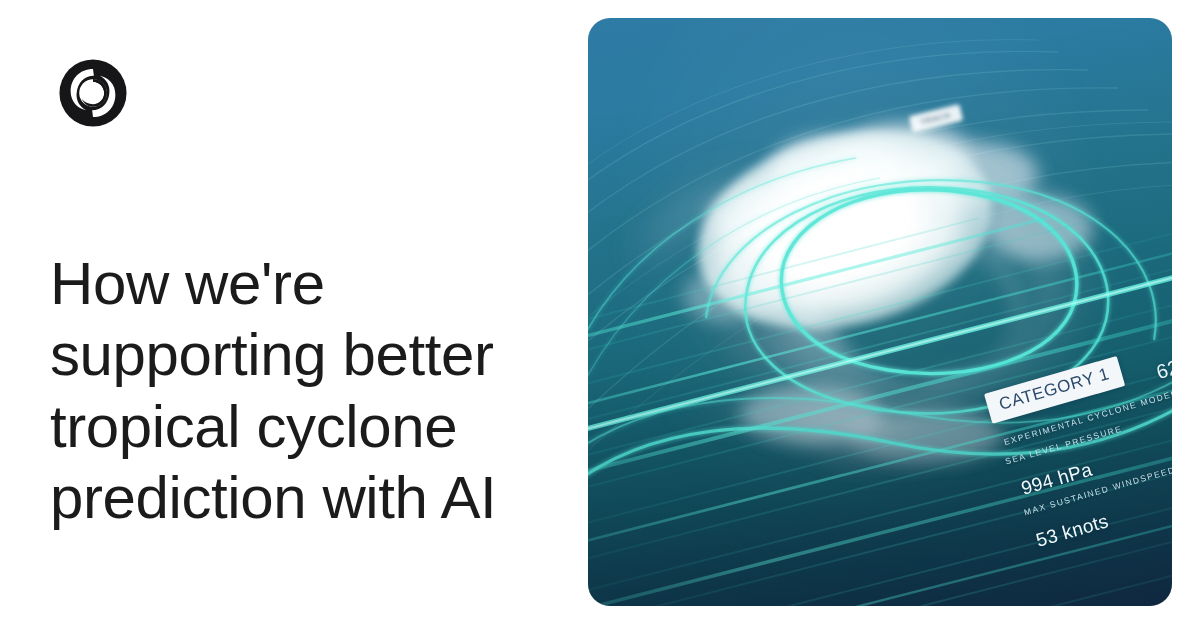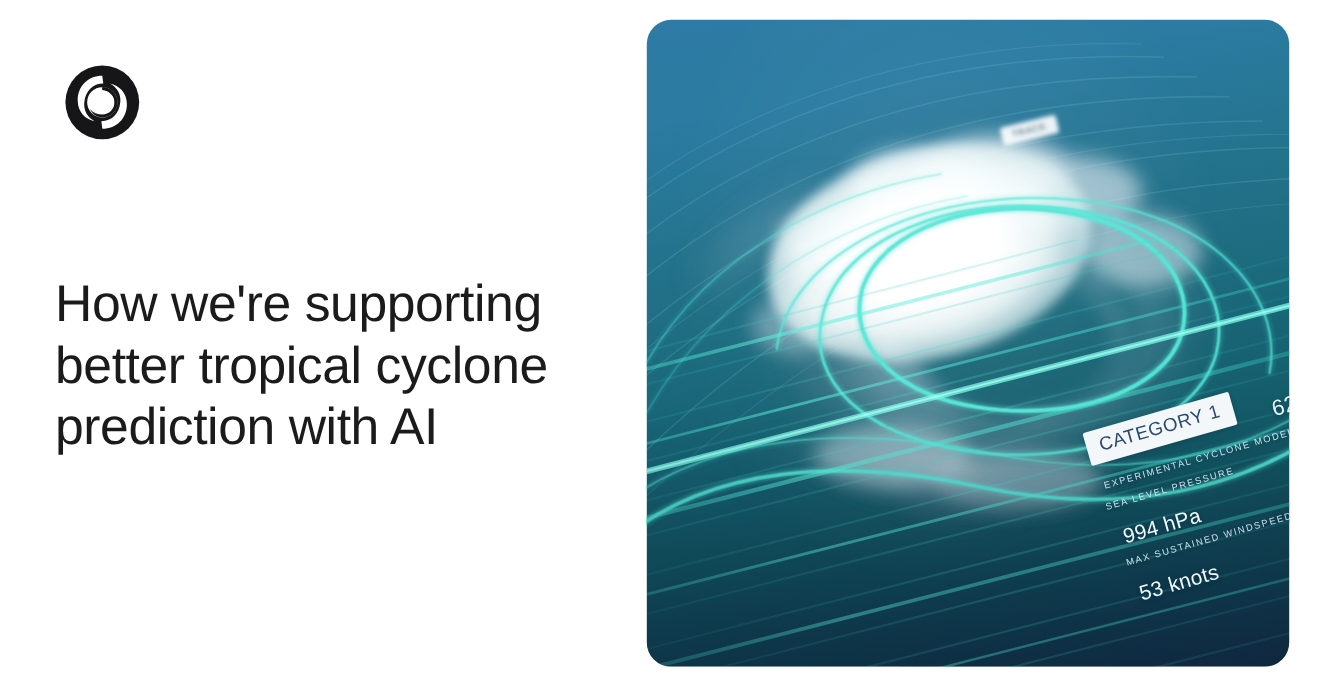--- a/index.html
+++ b/index.html
@@ -42,21 +42,21 @@
   }
   .brand-logo svg { display: block; width: 86px; height: 86px; }
 
   .headline {
     position: absolute;
     left: 50px;
     top: 248px;
     width: 470px;
     margin: 0;
     font-family: "Liberation Sans", "DejaVu Sans", sans-serif;
-    font-size: 47px;
+    font-size: 60px;
     line-height: 1.19;
     font-weight: 400;
     letter-spacing: -0.4px;
     color: #1b1b1b;
     white-space: pre-line;
   }
 
   
   .image-wrap {
     position: absolute;

